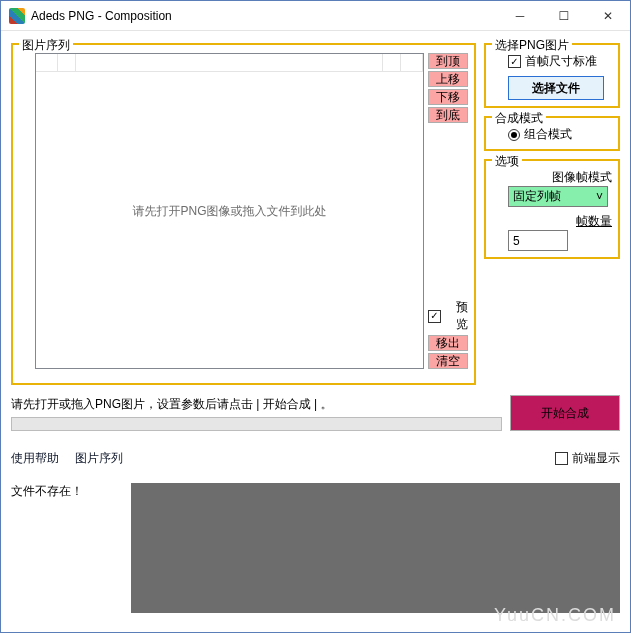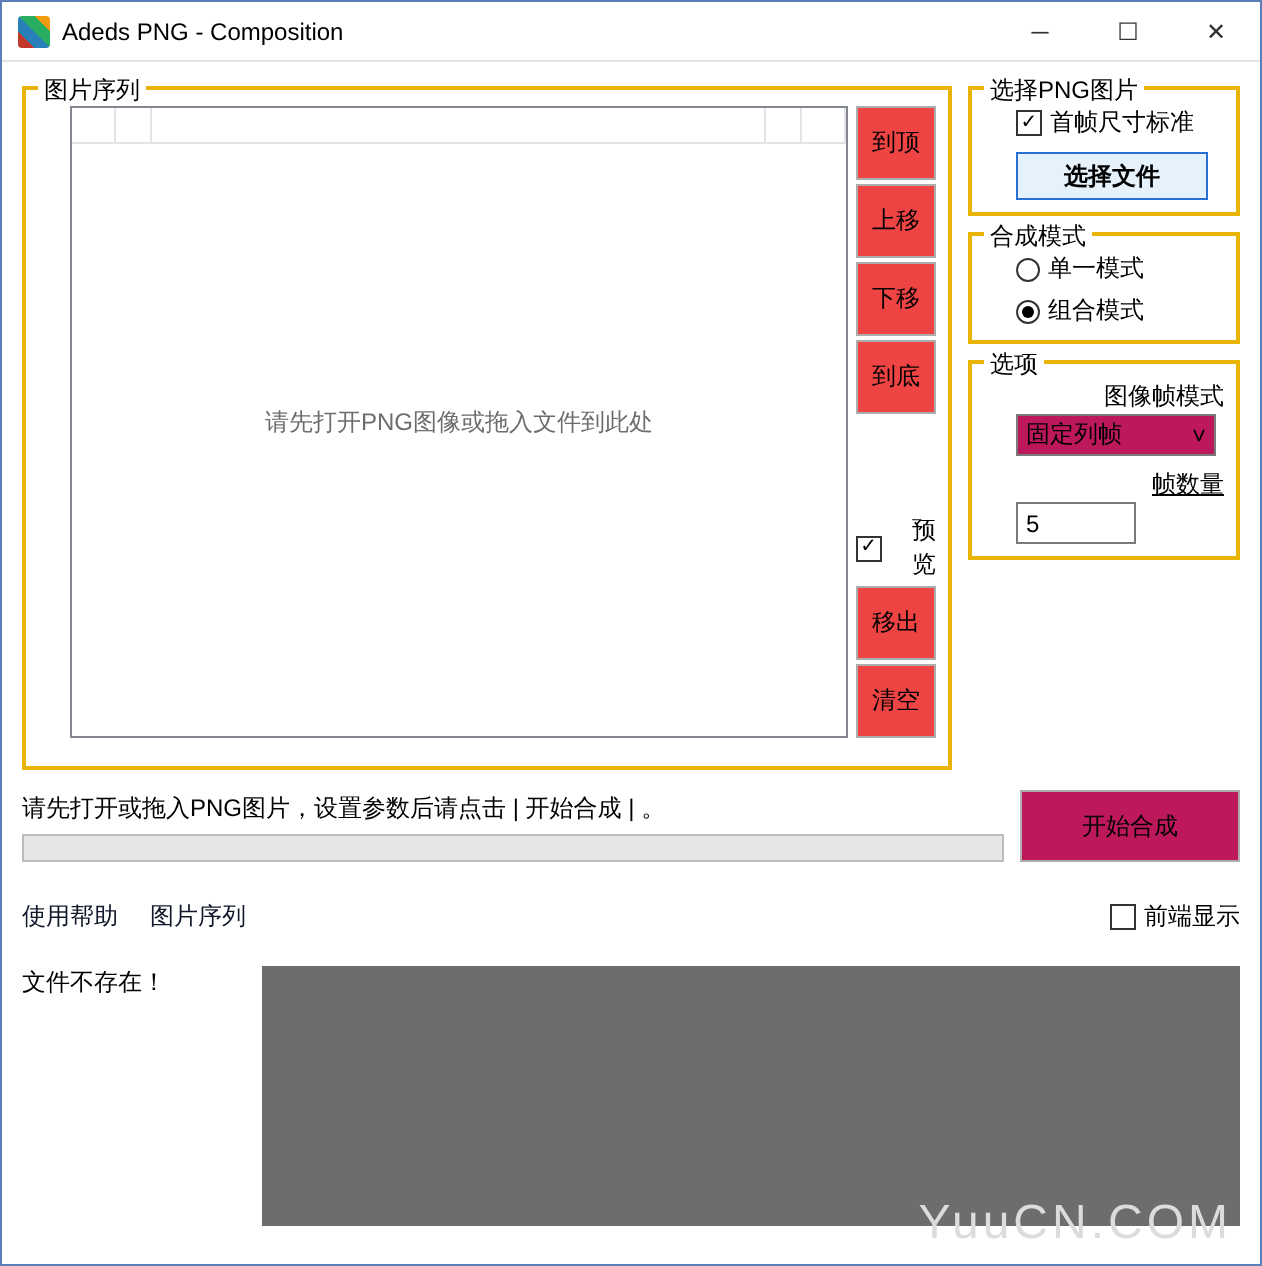--- a/index.html
+++ b/index.html
@@ -12,41 +12,41 @@
 .content { position: absolute; top: 30px; left:0; right:0; bottom:0; padding: 6px 10px 10px 10px; }
 .top-row { display:flex; gap: 8px; height: 348px; }
 .seq-col { flex: 1; display:flex; flex-direction:column;}
 .fieldset { border:2px solid #eab308; padding: 4px 6px 6px 22px; position: relative; margin-top:6px;text-align:right;}
 .fieldset > .legend { position:absolute; top:-8px; left:6px; background:#fff; padding:0 3px; }
 .seq-body { display:flex; gap:4px; margin-top:4px; height: 316px;}
 .listbox { flex:1; border:1px solid #828790; background:#fff; display:flex; align-items:center; justify-content:center; color:#6d6d6d; position:relative;}
 .listhead { position:absolute; top:0; left:0; right:0; height:18px; display:flex;}
 .listhead div{border-right:1px solid #e4e4e4;border-bottom:1px solid #e4e4e4;height:18px;}
 .btncol { width:40px; display:flex; flex-direction:column; gap:2px;}
-.btn { height:37px; border:1px solid #adadad; background:#ef4444; display:flex; align-items:center; justify-content:center; cursor:default; }
+.btn { height:16px; border:1px solid #adadad; background:#fca5a5; display:flex; align-items:center; justify-content:center; cursor:default; }
 .btn.primary{ border:1px solid #2a6fd4; background:#e5f1fb;font-weight:bold;}
 .previewrow{display:flex;align-items:center;gap:4px;margin-top:2px;}
 .chk{width:13px;height:13px;border:1px solid #333;display:inline-flex;align-items:center;justify-content:center;font-size:10px;line-height:1;}
 .radio{width:12px;height:12px;border:1px solid #333;border-radius:50%;display:inline-flex;align-items:center;justify-content:center;}
 .radio .dot{width:6px;height:6px;background:#000;border-radius:50%;}
 .right-col { width:136px; display:flex; flex-direction:column; }
 .right-col .fieldset{margin-bottom:2px;}
-.select{border:1px solid #7a7a7a;height:21px;background:#be185d;display:flex;align-items:center;padding:0 4px;justify-content:space-between;width:100px;}
+.select{border:1px solid #7a7a7a;height:21px;background:#86efac;display:flex;align-items:center;padding:0 4px;justify-content:space-between;width:100px;}
 .numinput{border:1px solid #7a7a7a;height:21px;width:60px;padding:0 4px;display:flex;align-items:center;background:#fff;}
 .status-row{margin-top:10px;display:flex;align-items:center;gap:8px;}
 .status-text{flex:1;}
 .status-bar{height:14px;border:1px solid #bcbcbc;background:#e6e6e6;margin-top:4px;flex:1;}
 .bigbtn{width:110px;height:36px;border:1px solid #adadad;background:#be185d;display:flex;align-items:center;justify-content:center;}
 .sep{height:1px;background:#a0a0a0;margin-top:10px;border-bottom:1px solid #fff;}
 .links-row{display:flex;gap:16px;margin-top:8px;align-items:center;}
 .links-row .link{color:#0f172a;}
 .bottom-row{display:flex;gap:10px;margin-top:16px;align-items:flex-start;}
 .err{color:#000;}
 .graybox{flex:1;height:130px;background:#6d6d6d;}
-.watermark{position:absolute;bottom:6px;right:14px;color:#dcdcdc;font-size:24px;letter-spacing:2px;pointer-events:none;}
+.watermark{position:absolute;bottom:6px;right:14px;color:#dcdcdc;font-size:18px;letter-spacing:2px;pointer-events:none;}
 label.inline{display:flex;align-items:center;gap:4px;}
 </style>
 </head>
 <body>
 
 <div class="titlebar">
   <div class="icon"></div>
   <div class="title">Adeds PNG - Composition</div>
   <div class="spacer"></div>
   <div class="winbtn">─</div>
@@ -94,24 +94,20 @@
         <label class="inline" style="margin-top:4px;">
           <span class="chk">✓</span>
           <span>首帧尺寸标准</span>
         </label>
         <div class="btn primary" style="margin-top:6px;width:96px;height:24px;">选择文件</div>
       </div>
 
       <div class="fieldset">
         <div class="legend">合成模式</div>
         <label class="inline" style="margin-top:4px;">
-          <span class="radio"></span>
-          <span>单一模式</span>
-        </label>
-        <label class="inline" style="margin-top:4px;">
           <span class="radio">
               <span class="dot"></span>
             </span>
           <span>组合模式</span>
         </label>
       </div>
 
       <div class="fieldset">
         <div class="legend">选项</div>
         <div style="margin-top:4px;">图像帧模式</div>

